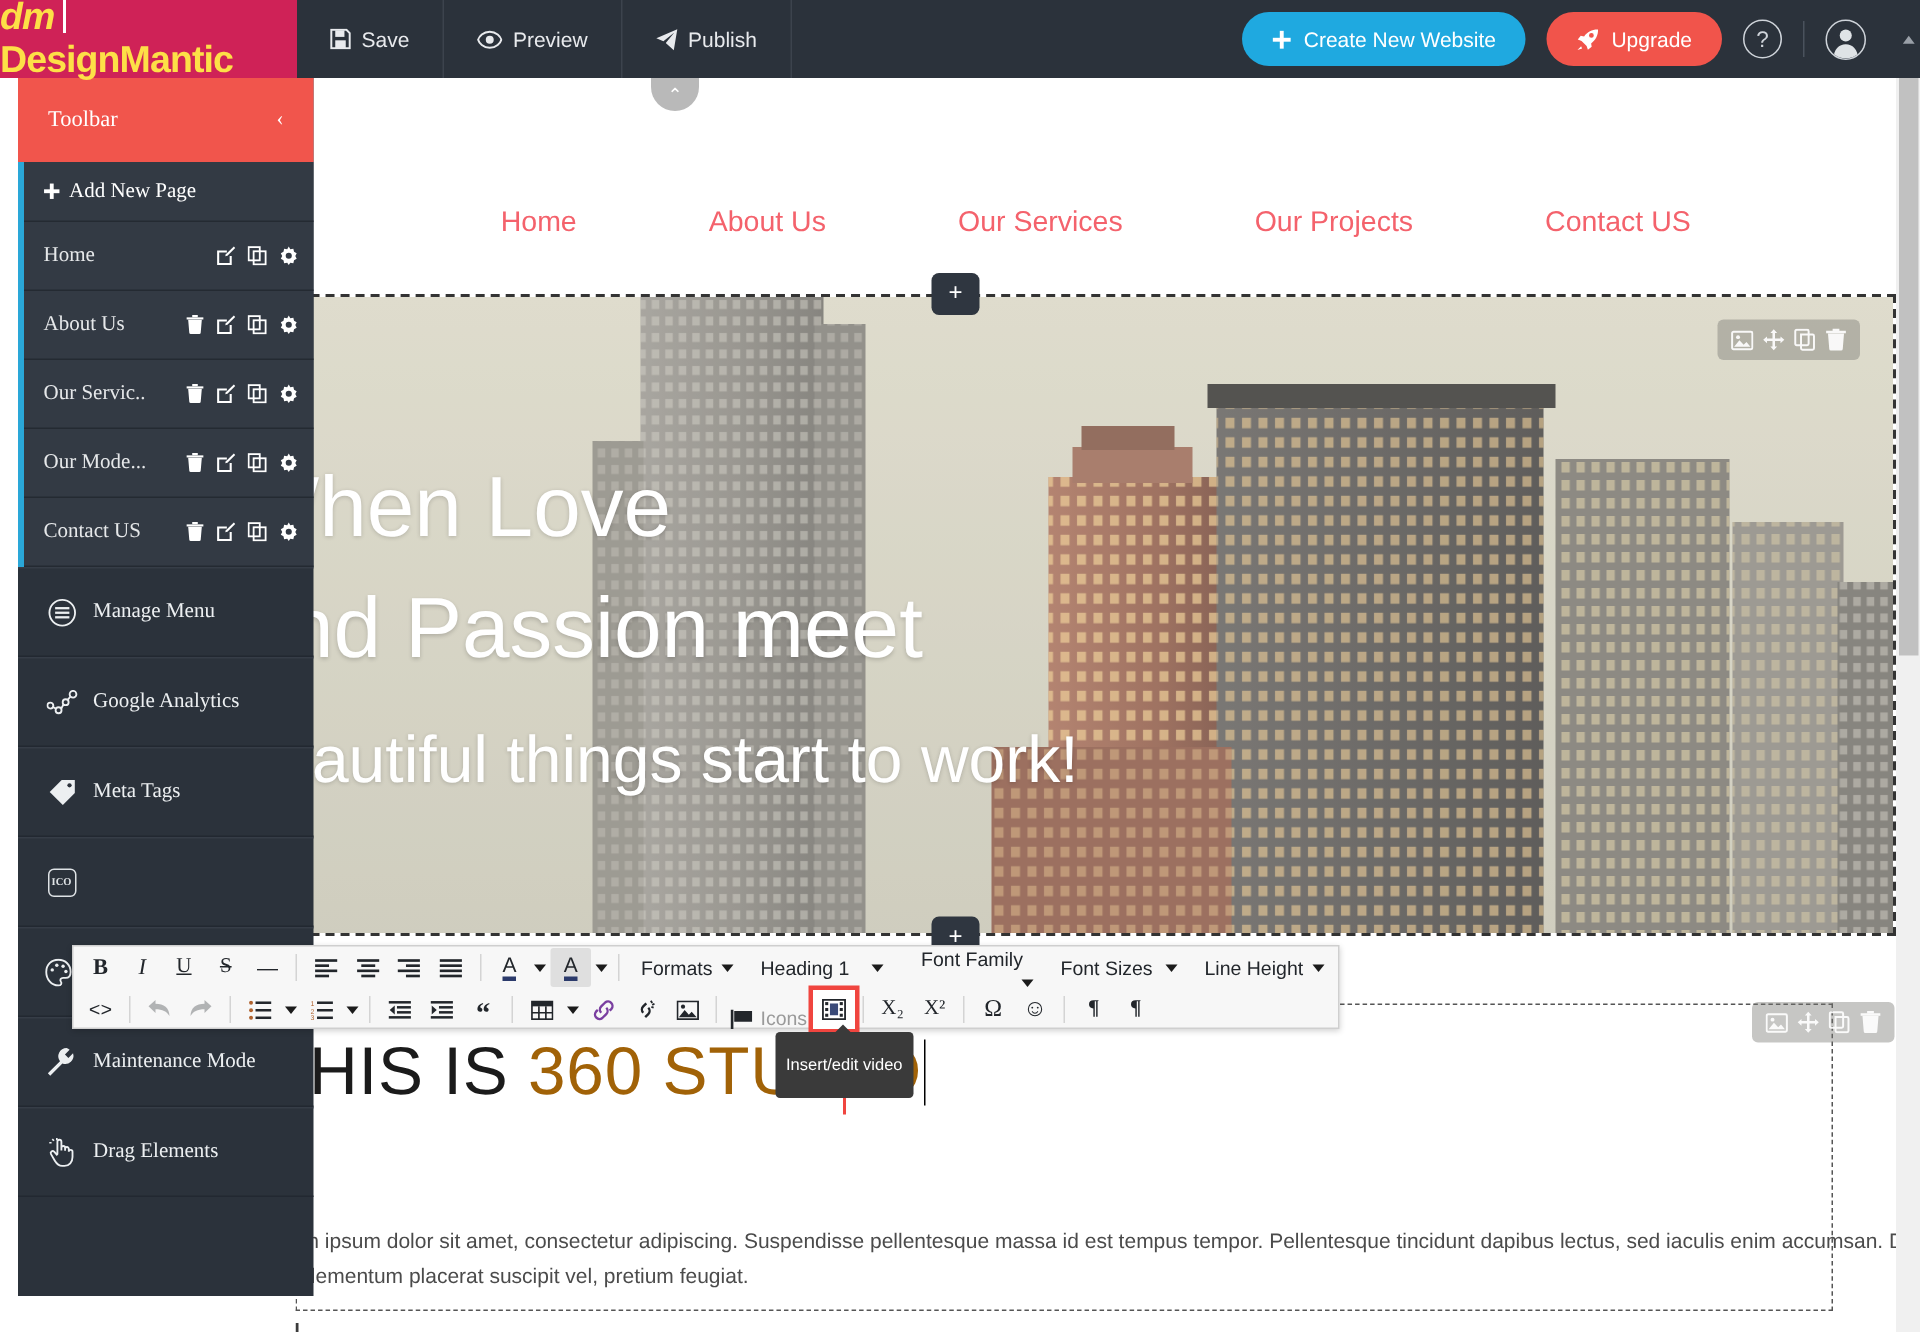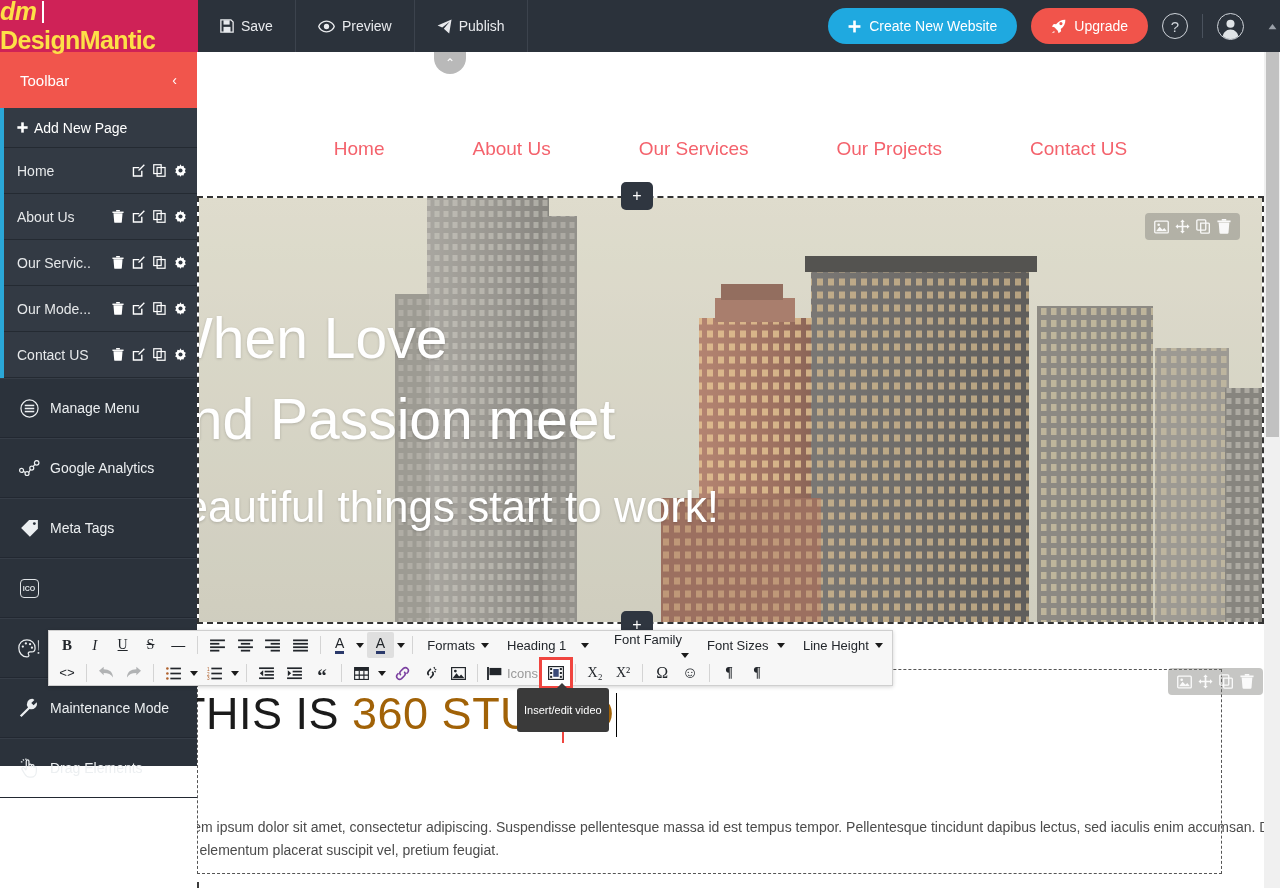--- a/index.html
+++ b/index.html
@@ -46,22 +46,22 @@
   }
   .vdiv{ width:1px; height:24px; background:#4a525d; }
   .avatar{
     width:27px; height:27px; border-radius:50%; border:1.6px solid #cfd4da;
     display:flex; align-items:flex-end; justify-content:center; overflow:hidden; cursor:pointer;
   }
   .avatar svg{ display:block; }
 
   
   #sidebar{
-    position:absolute; top:52px; left:0; width:197px; height:714px;
-    background:#2b323b; z-index:50;
+    position:absolute; top:52px; left:12px; width:197px; height:812px;
+    background:#2b323b; z-index:50;font-family:Liberation Serif, serif;
   }
   #tb-head{
     height:56px; background:#f1554c; color:#fff; display:flex; align-items:center;
     padding:0 20px; font-size:15px; cursor:pointer;
   }
   #tb-head .caret{ margin-left:auto; font-size:14px; }
 
   .sb-pages{
     height:56px; display:flex; align-items:center; gap:9px; padding:0 24px;
     color:#fff; font-size:15px; cursor:pointer; background:#2b323b;
@@ -165,21 +165,21 @@
   #mce{
     position:absolute; left:48px; top:630px; width:845px; height:56px;
     background:#f7f7f7; border:1px solid #cfcfcf; z-index:80;
     box-shadow:0 1px 4px rgba(0,0,0,.18);
   }
   .mce-row{ display:flex; align-items:center; height:28px; padding-left:4px; }
   .mce-btn{
     width:28px; height:26px; display:flex; align-items:center; justify-content:center;
     cursor:pointer; color:#22262b; font-size:14px; position:relative;
   }
-  .mce-btn.wide{ width:auto; padding:0 4px; }
+  .mce-btn.wide{ width:auto; padding:0 4px;align-items:flex-end; }
   .mce-sep{ width:1px; height:18px; background:#d4d4d4; margin:0 5px; }
   .mce-caret{ width:13px; display:flex; align-items:center; justify-content:center;
     cursor:pointer; }
   .mce-caret i{
     width:0;height:0;border-left:4px solid transparent;border-right:4px solid transparent;
     border-top:5px solid #1b1b1b; display:block;
   }
   .mce-menu{
     display:flex; align-items:center; gap:6px; padding:0 9px; height:26px;
     font-size:13px; color:#22262b; cursor:pointer; white-space:nowrap;

